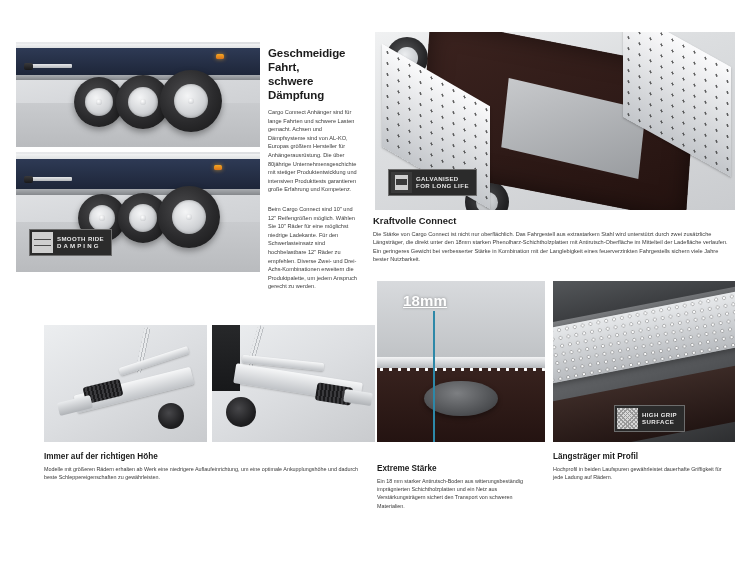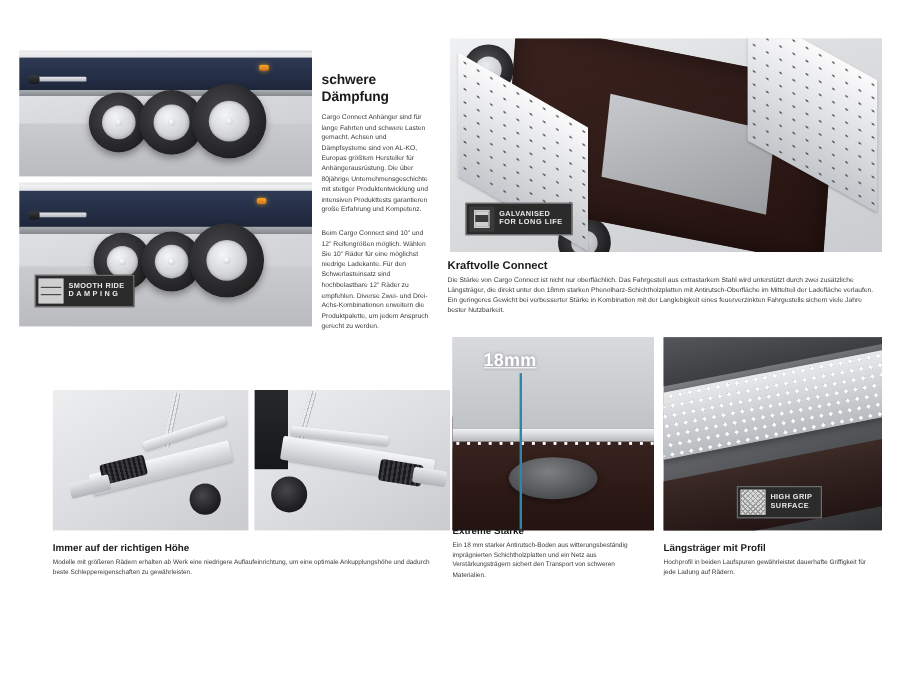--- a/index.html
+++ b/index.html
@@ -400,21 +400,21 @@
       <div class="badge-mark mark-wave"></div>
       <div class="badge-text">
         <span class="badge-l1">SMOOTH RIDE</span>
         <span class="badge-l2">DAMPING</span>
       </div>
     </div>
   </div>
 
   <div style="position:absolute; left:268px; top:46px; width:92px;">
     <div class="headline">
-      <br>
+      <span>Geschmeidige Fahrt,</span><br>
       <span>schwere Dämpfung</span>
     </div>
     <div class="body-copy" style="margin-top:6px;">Cargo Connect Anhänger sind für lange Fahrten und schwere Lasten gemacht. Achsen und Dämpfsysteme sind von AL-KO, Europas größtem Hersteller für Anhängerausrüstung. Die über 80jährige Unternehmensgeschichte mit stetiger Produktentwicklung und intensiven Produkttests garantieren große Erfahrung und Kompetenz.</div>
     <div class="body-copy" style="margin-top:11px;">Beim Cargo Connect sind 10" und 12" Reifengrößen möglich. Wählen Sie 10" Räder für eine möglichst niedrige Ladekante. Für den Schwerlasteinsatz sind hochbelastbare 12" Räder zu empfehlen. Diverse Zwei- und Drei-Achs-Kombinationen erweitern die Produktpalette, um jedem Anspruch gerecht zu werden.</div>
   </div>
 
   <div class="photo ph-bed" style="left:375px; top:32px; width:360px; height:178px;">
     <div class="wheelT"></div>
     <div class="wheelB"></div>
     <div class="deck"></div>
@@ -485,21 +485,21 @@
         <span class="badge-l2 tight">SURFACE</span>
       </div>
     </div>
   </div>
 
   <div style="position:absolute; left:44px; top:451px; width:325px;">
     <div class="caption-head">Immer auf der richtigen Höhe</div>
     <div class="caption-body">Modelle mit größeren Rädern erhalten ab Werk eine niedrigere Auflaufeinrichtung, um eine optimale Ankupplungshöhe und dadurch beste Schleppereigenschaften zu gewährleisten.</div>
   </div>
 
-  <div style="position:absolute; left:377px; top:437px; width:160px;">
+  <div style="position:absolute; left:377px; top:463px; width:160px;">
     <div class="caption-head">Extreme Stärke</div>
     <div class="caption-body">Ein 18 mm starker Antirutsch-Boden aus witterungsbeständig imprägnierten Schichtholzplatten und ein Netz aus Verstärkungsträgern sichert den Transport von schweren Materialien.</div>
   </div>
 
   <div style="position:absolute; left:553px; top:451px; width:175px;">
     <div class="caption-head">Längsträger mit Profil</div>
     <div class="caption-body">Hochprofil in beiden Laufspuren gewährleistet dauerhafte Griffigkeit für jede Ladung auf Rädern.</div>
   </div>
 
 </div>

